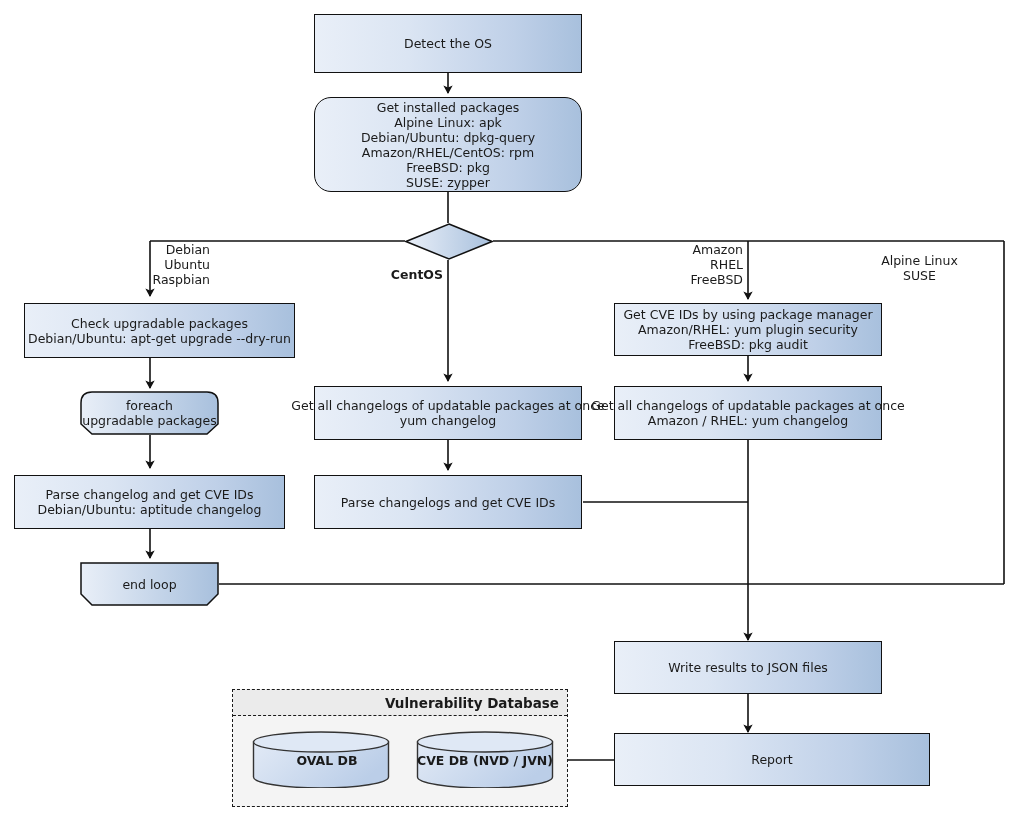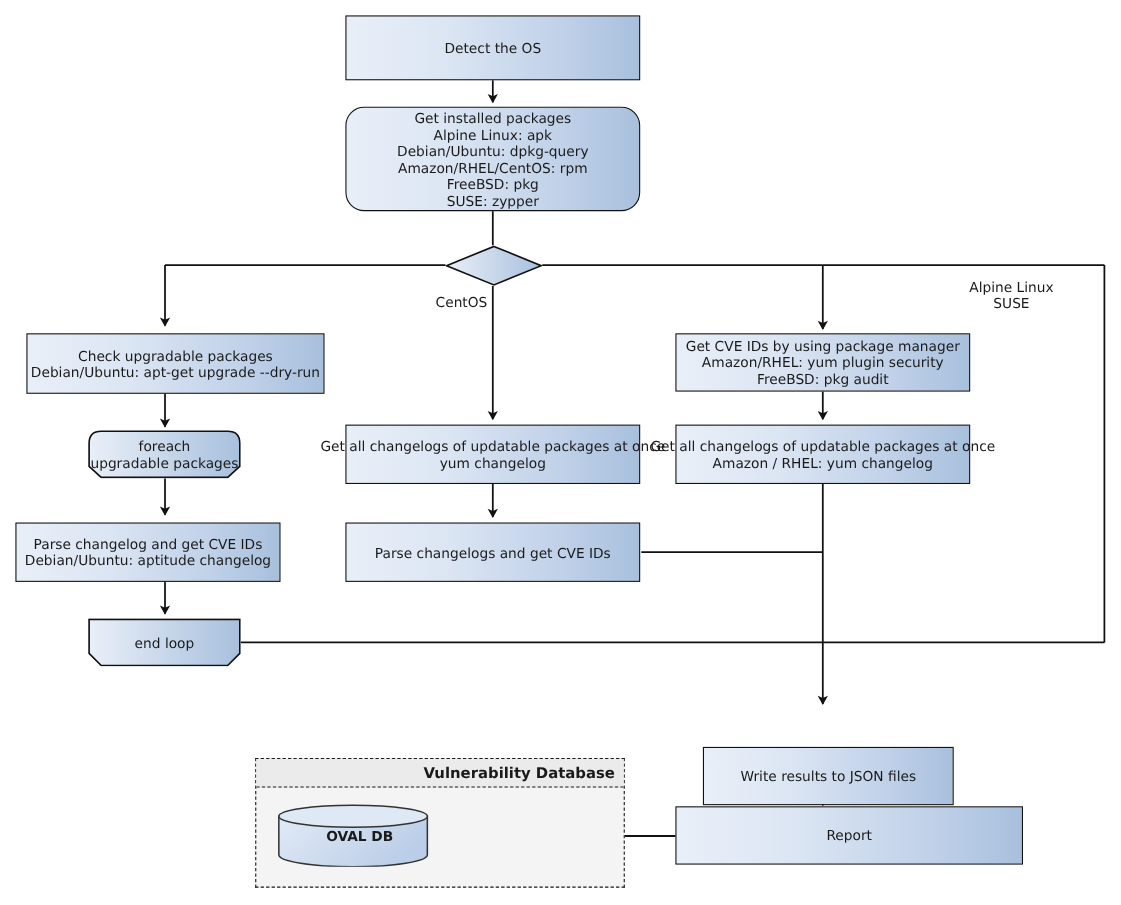--- a/index.html
+++ b/index.html
@@ -188,21 +188,21 @@
         <linearGradient id="gradLS" x1="0" y1="0" x2="1" y2="0">
           <stop offset="0%" stop-color="#e9eff8"></stop>
           <stop offset="100%" stop-color="#a8c0dd"></stop>
         </linearGradient>
       </defs>
       <path d="M 1 12 Q 1 1 12 1 L 127 1 Q 138 1 138 12 L 138 33 L 127 43 L 12 43 L 1 33 Z" fill="url(#gradLS)" stroke="#111111" stroke-width="1.5"></path>
     </svg>
     <span class="label">foreach<br>upgradable  packages</span>
   </div>
 
-  <div class="node" style="left:14px; top:475px; width:241px; height:54px;">
+  <div class="node" style="left:14px; top:475px; width:271px; height:54px;">
     <span class="txt">Parse changelog and get  CVE IDs<br>Debian/Ubuntu: aptitude changelog</span>
   </div>
 
   <div class="node loop-end" style="left:80px; top:562px; width:139px; height:44px;justify-content:flex-end;">
     <svg class="shape" viewBox="0 0 139 44" preserveAspectRatio="none">
       <defs>
         <linearGradient id="gradLE" x1="0" y1="0" x2="1" y2="0">
           <stop offset="0%" stop-color="#e9eff8"></stop>
           <stop offset="100%" stop-color="#a8c0dd"></stop>
         </linearGradient>
@@ -221,31 +221,33 @@
   </div>
 
   <div class="node" style="left:314px; top:475px; width:268px; height:54px;">
     <span class="txt">Parse changelogs and get CVE IDs</span>
   </div>
 
   <div class="node overflow" style="left:614px; top:386px; width:268px; height:54px;">
     <span class="txt">Get all changelogs of updatable packages at once<br>Amazon / RHEL: yum changelog</span>
   </div>
 
-  <div class="node" style="left:614px; top:679px; width:228px; height:53px;margin-left:25px;">
+  <div class="node" style="left:614px; top:641px; width:268px; height:53px;">
     <span class="txt">Write results to JSON files</span>
   </div>
 
   <div class="node" style="left:614px; top:733px; width:316px; height:53px;">
     <span class="txt">Report</span>
   </div>
 
-
-  <div class="edge-label right-align" style="left:288px; top:267px; width:155px;">CentOS</div>
-
+  <div class="edge-label right-align" style="left:50px; top:242px; width:160px;">Debian<br>Ubuntu<br>Raspbian</div>
+
+  <div class="edge-label right-align" style="left:288px; top:267px; width:155px;font-weight:bold;">CentOS</div>
+
+  <div class="edge-label right-align" style="left:590px; top:242px; width:153px;">Amazon<br>RHEL<br>FreeBSD</div>
 
   <div class="edge-label right-align" style="left:840px; top:253px; width:159px;text-align:center;">Alpine Linux<br>SUSE</div>
 
   <div class="group-box" style="left:232px; top:689px; width:336px; height:118px;font-weight:bold;">
     <div class="group-header">
       <span>Vulnerability Database</span>
     </div>
 
     <div class="cylinder" style="left:19px; top:41px; width:150px; height:57px;">
       <svg width="138" height="57" viewBox="0 0 138 57">
@@ -254,15 +256,28 @@
             <stop offset="0%" stop-color="#e2eaf6"></stop>
             <stop offset="100%" stop-color="#bbcee8"></stop>
           </linearGradient>
         </defs>
         <path d="M 1.5 11 L 1.5 46 A 67.5 11 0 0 0 136.5 46 L 136.5 11 Z" fill="url(#gradCy1)" stroke="#333333" stroke-width="1.4"></path>
         <ellipse cx="69" cy="11" rx="67.5" ry="10" fill="#dfe8f5" stroke="#333333" stroke-width="1.4"></ellipse>
       </svg>
       <span class="cyl-label">OVAL DB</span>
     </div>
 
+    <div class="cylinder" style="left:183px; top:41px; width:138px; height:57px;">
+      <svg width="138" height="57" viewBox="0 0 138 57">
+        <defs>
+          <linearGradient id="gradCy2" x1="0" y1="0" x2="1" y2="0.4">
+            <stop offset="0%" stop-color="#e2eaf6"></stop>
+            <stop offset="100%" stop-color="#bbcee8"></stop>
+          </linearGradient>
+        </defs>
+        <path d="M 1.5 11 L 1.5 46 A 67.5 11 0 0 0 136.5 46 L 136.5 11 Z" fill="url(#gradCy2)" stroke="#333333" stroke-width="1.4"></path>
+        <ellipse cx="69" cy="11" rx="67.5" ry="10" fill="#dfe8f5" stroke="#333333" stroke-width="1.4"></ellipse>
+      </svg>
+      <span class="cyl-label">CVE DB (NVD / JVN)</span>
+    </div>
   </div>
 
 </div>
 
 </body></html>

